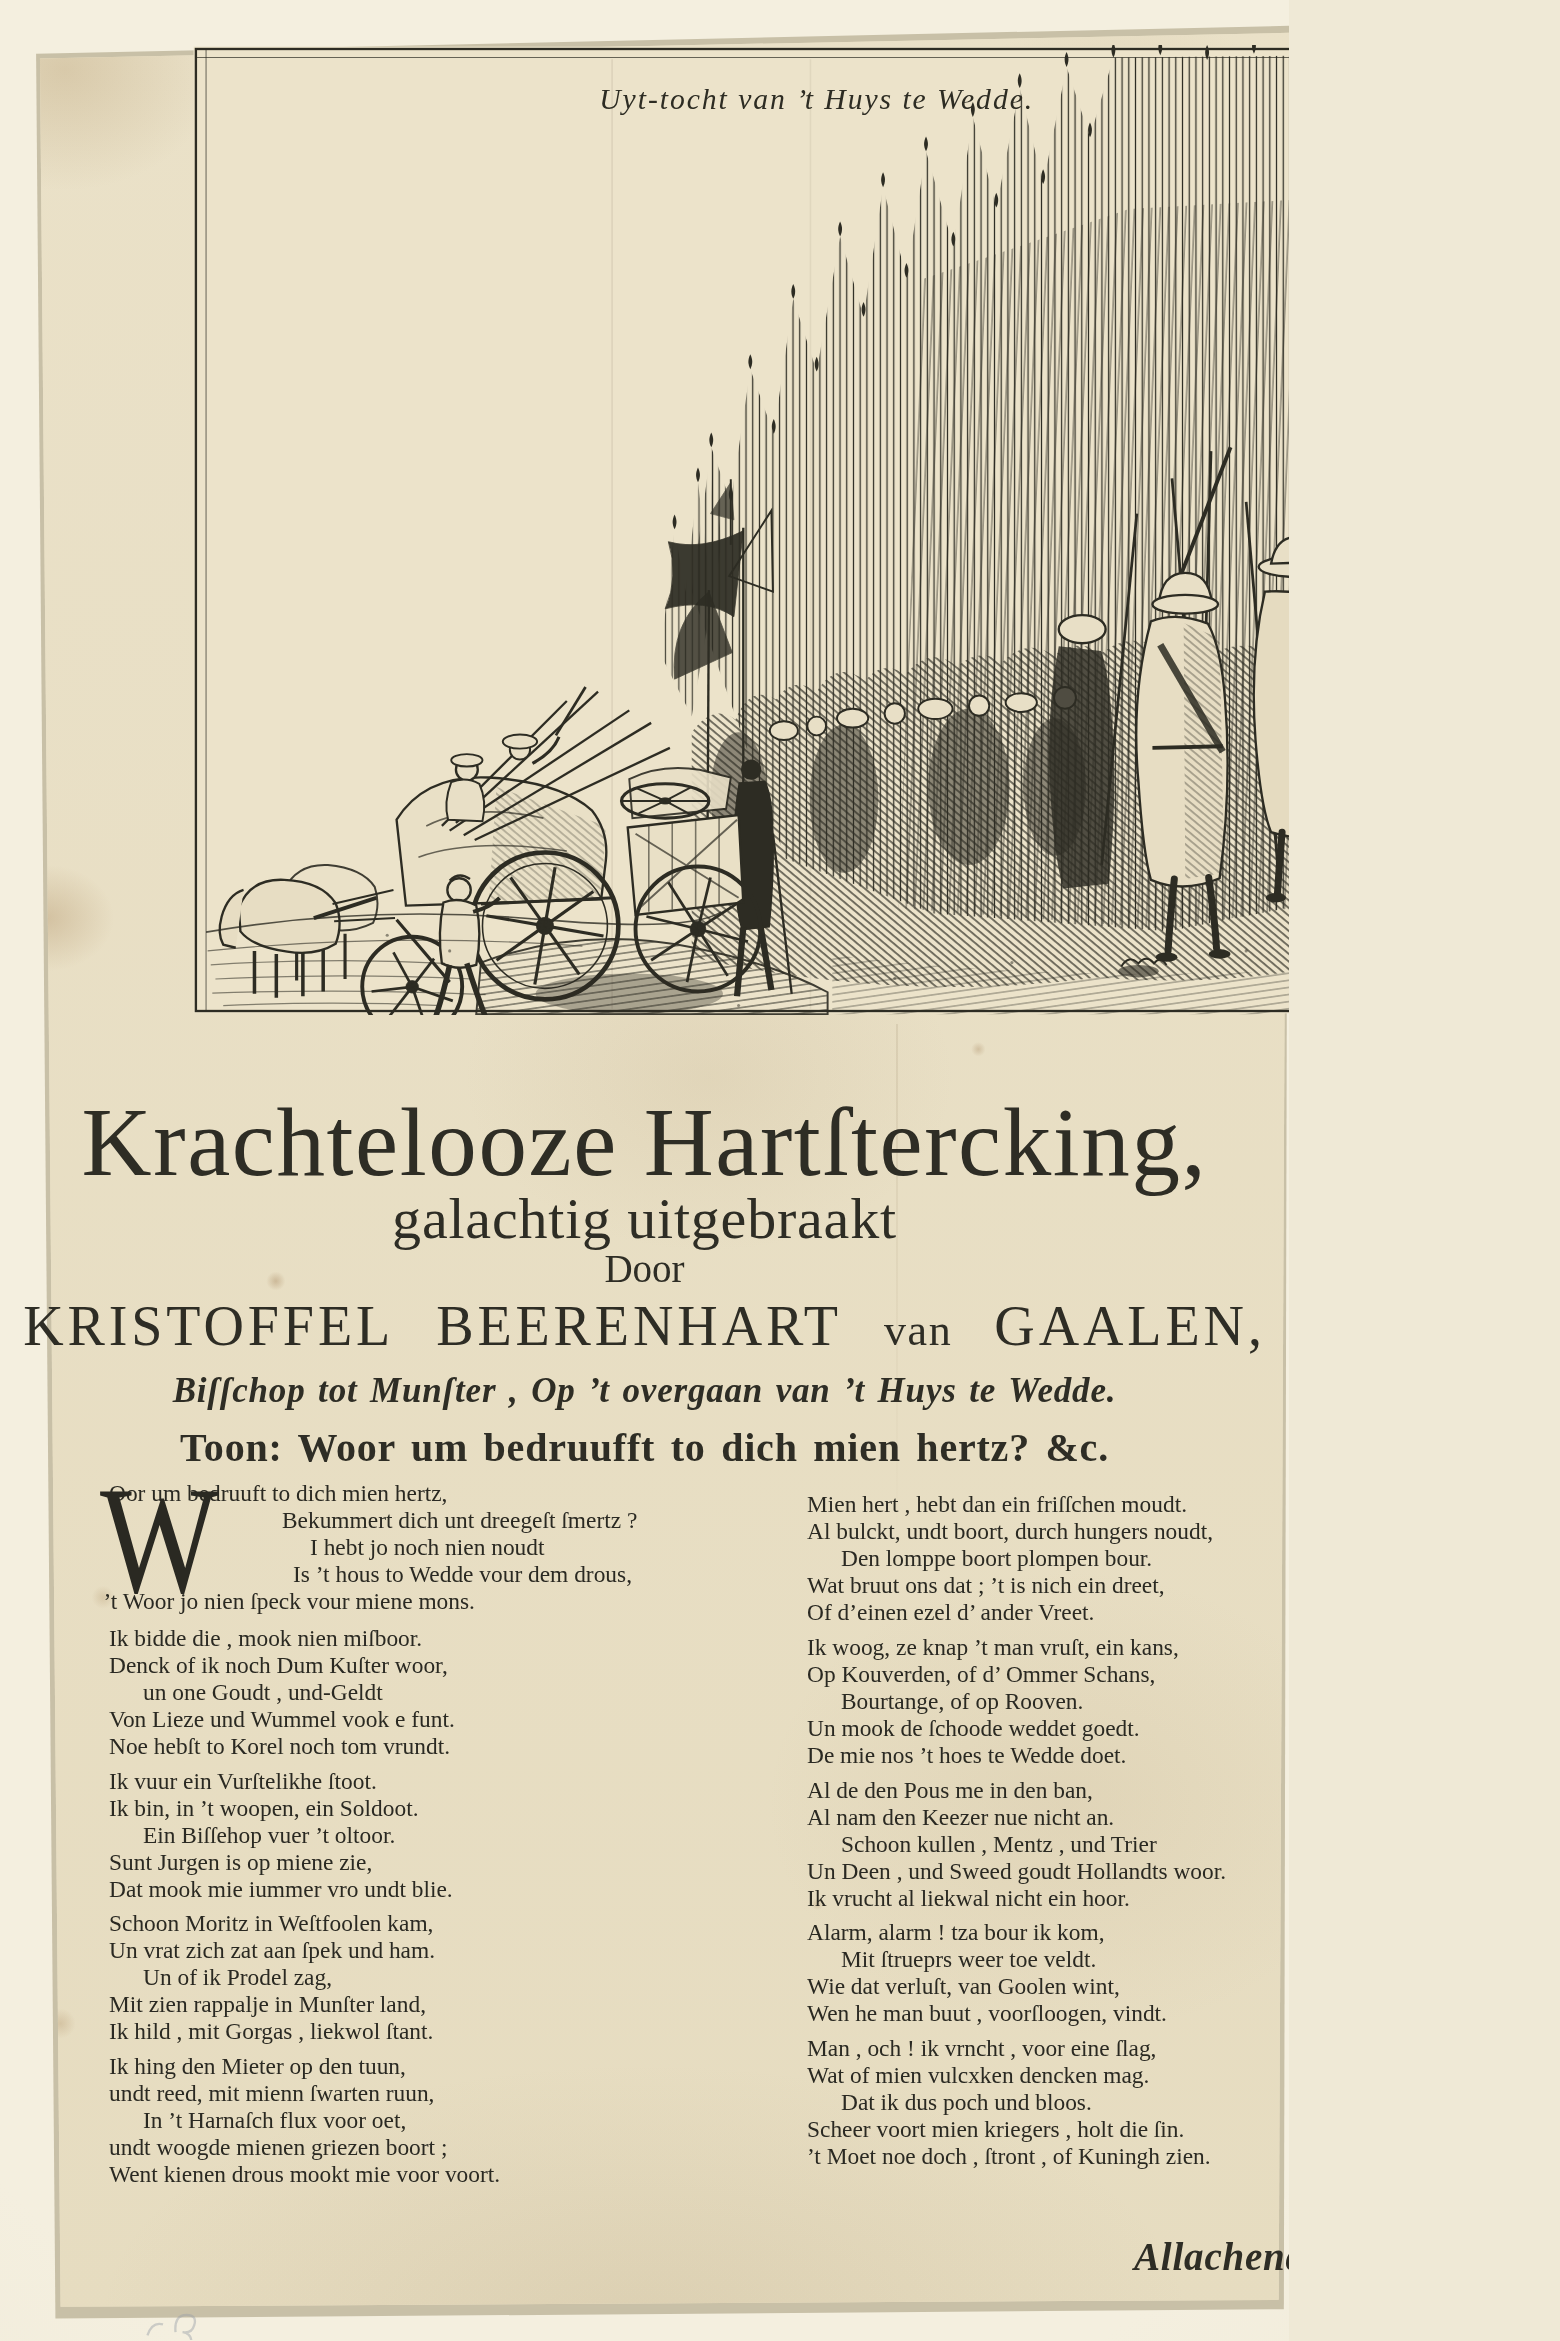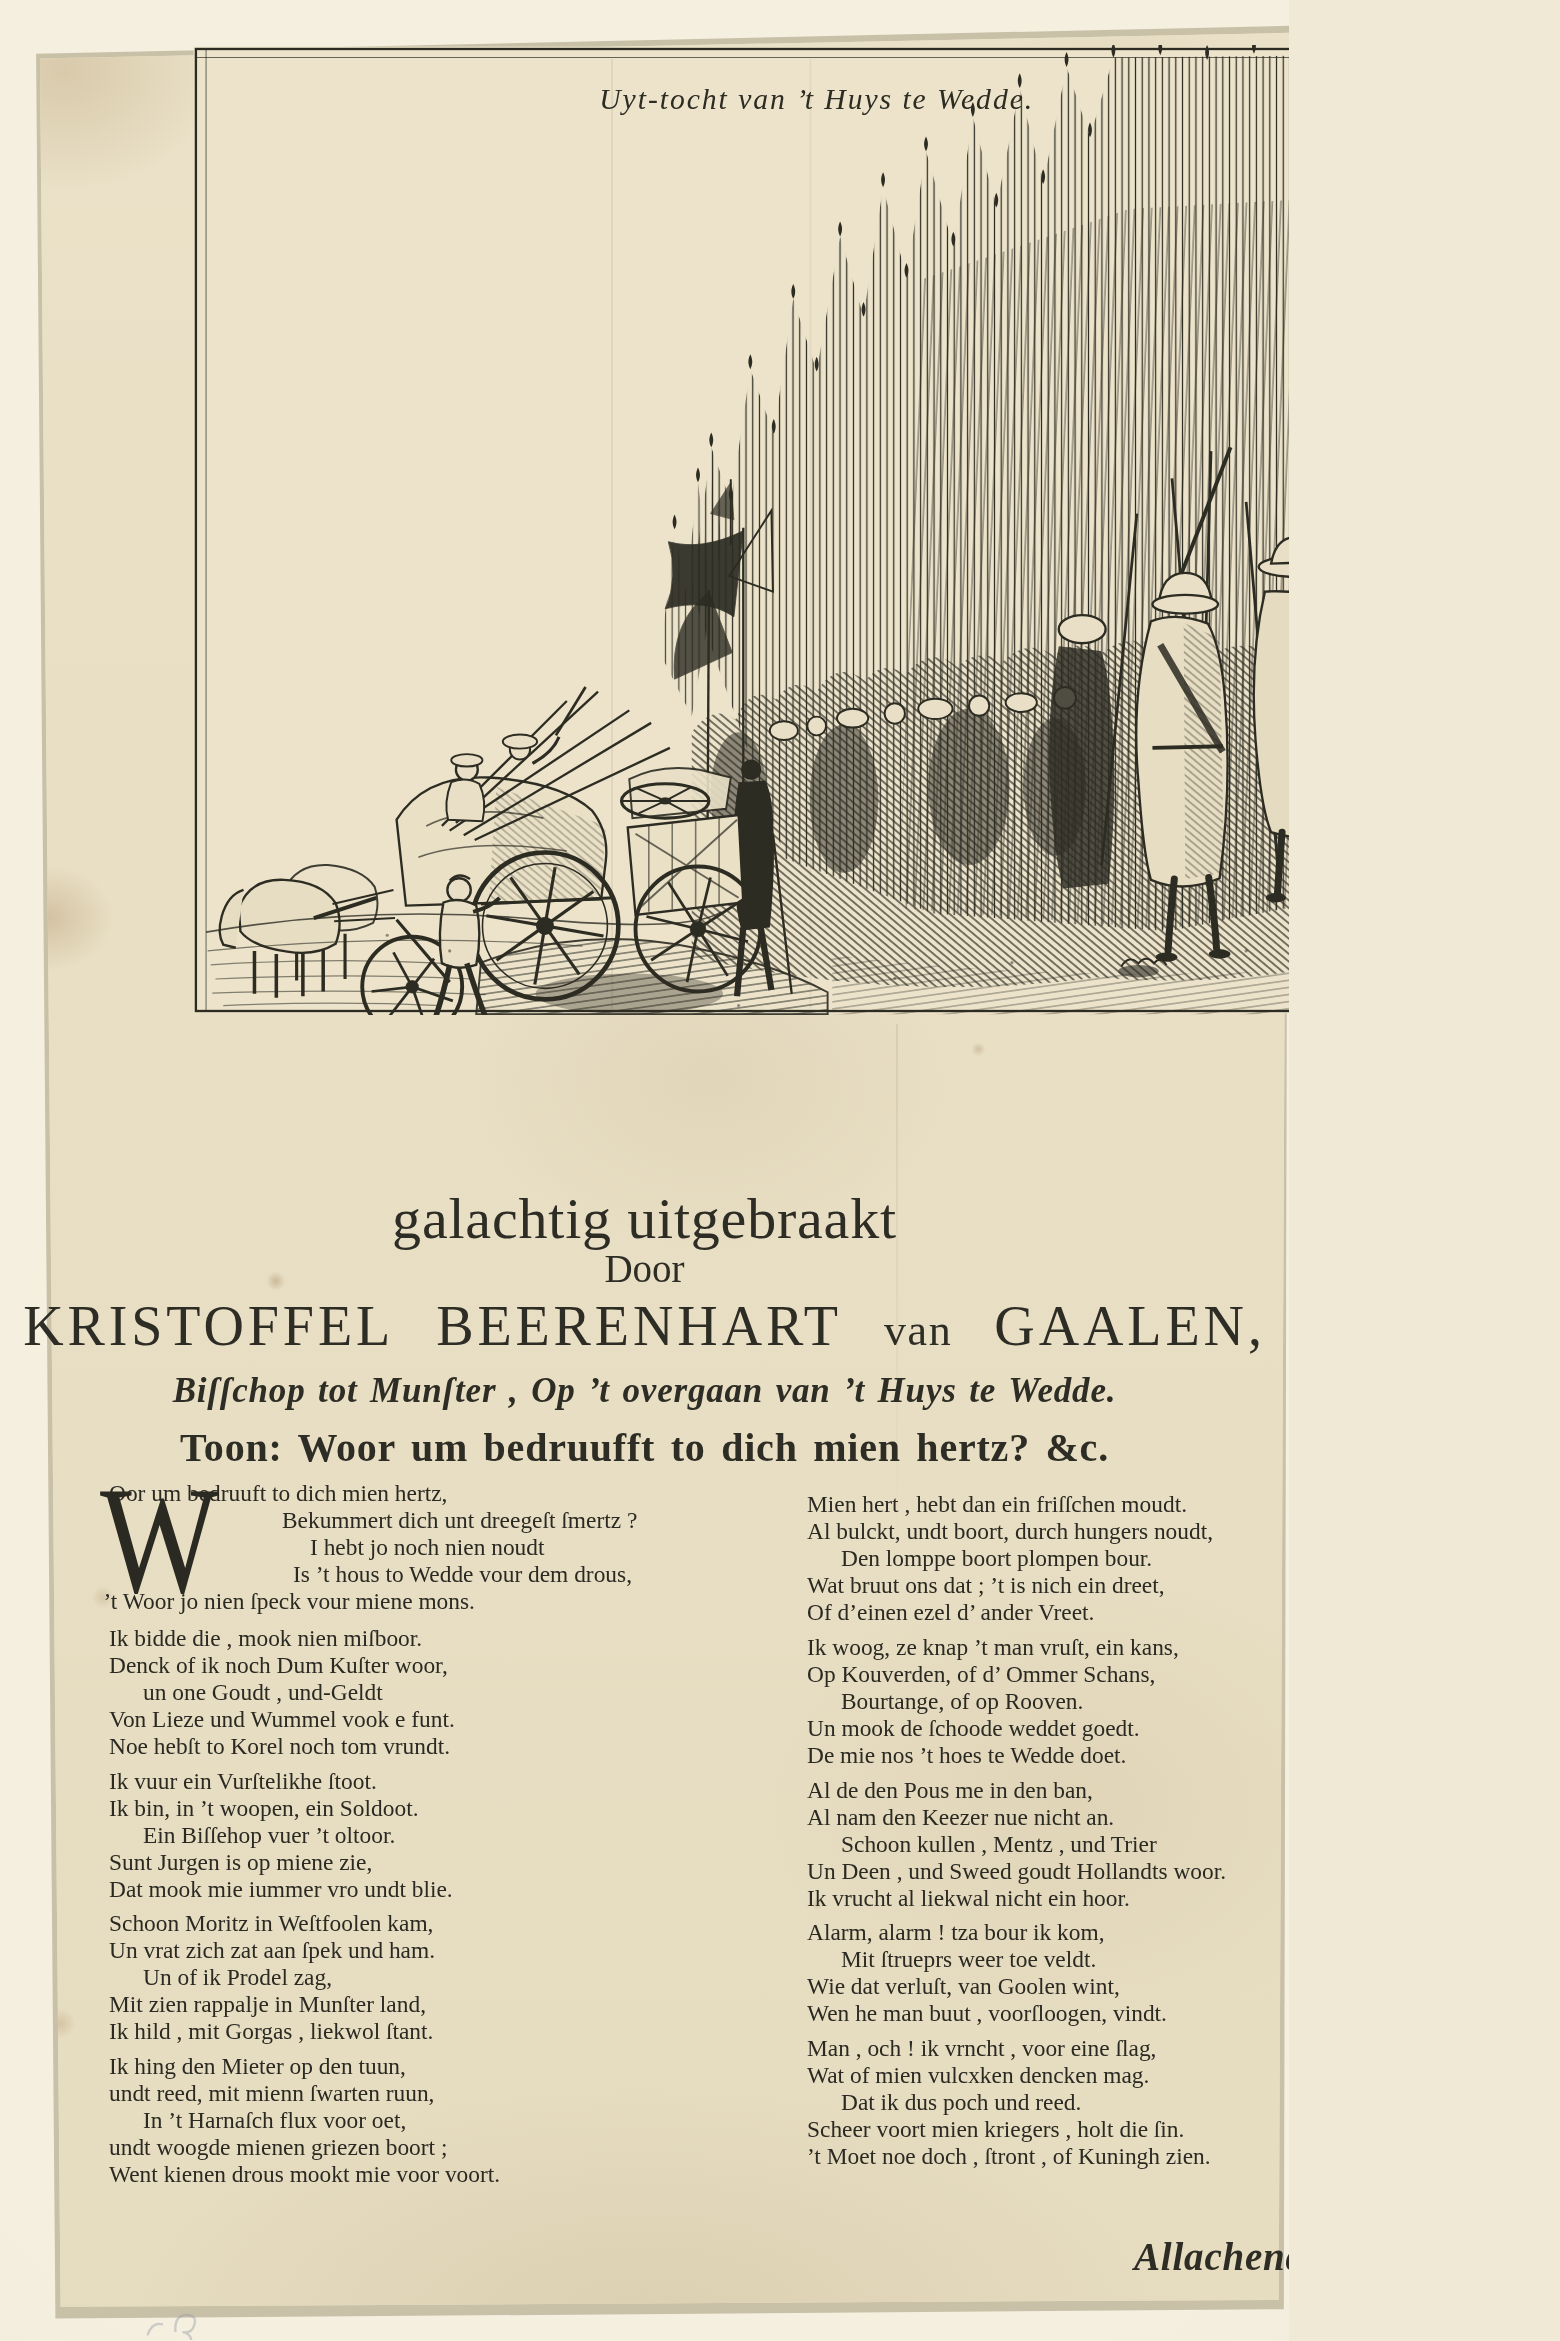--- a/index.html
+++ b/index.html
@@ -326,20 +326,21 @@
         <circle cx="330" cy="1160" r="2"></circle>
           <circle cx="250" cy="1140" r="2"></circle>
           <circle cx="700" cy="1230" r="2"></circle>
         <circle cx="900" cy="1195" r="2"></circle>
           <circle cx="1350" cy="1160" r="2"></circle>
           <circle cx="1050" cy="1175" r="2"></circle>
       </g>
     </g>
   </svg>
 
+  <div id="title" class="t-center ink">Krachtelooze Hartſtercking,</div>
   <div id="subtitle" class="t-center ink">galachtig uitgebraakt</div>
   <div id="byline" class="t-center ink">Door</div>
   <div id="author" class="t-center ink"><span class="ap">KRISTOFFEL</span><span class="ap">BEERENHART</span><span class="ap ap-small">van</span><span class="ap">GAALEN,</span></div>
   <div id="author-sub" class="t-center ink">Biſſchop tot Munſter ,  Op ’t overgaan van ’t Huys te Wedde.</div>
   <div id="tune" class="t-center ink">Toon:  Woor um bedruufft to dich mien hertz?  &amp;c.</div>
 
   <div id="colL" class="col">
     <div class="st s1">
       <span class="dropcap">W</span>
       <div class="vl m194">Oor um bedruuft to dich mien hertz,</div>
@@ -402,21 +403,21 @@
     </div>
     <div class="st">
       <div class="vl">Alarm, alarm !  tza bour ik kom,</div>
       <div class="vl ind">Mit ſtrueprs weer toe veldt.</div>
       <div class="vl">Wie dat verluſt, van Goolen wint,</div>
       <div class="vl">Wen he man buut , voorſloogen, vindt.</div>
     </div>
     <div class="st">
       <div class="vl">Man ,  och !  ik vrncht ,  voor eine ſlag,</div>
       <div class="vl">Wat of mien vulcxken dencken mag.</div>
-      <div class="vl ind">Dat ik dus poch und reed.</div>
+      <div class="vl ind">Dat ik dus poch und bloos.</div>
       <div class="vl">Scheer voort mien kriegers ,  holt die ſin.</div>
       <div class="vl">’t Moet noe doch ,  ſtront , of Kuningh zien.</div>
     </div>
   </div>
 
   <div id="signature" class="ink">Allachende Byſter,</div>
 
   <div id="shelf-mark">FM2430</div>
 
   <svg id="pencil-partial" width="94" height="39" viewBox="0 0 120 50">

